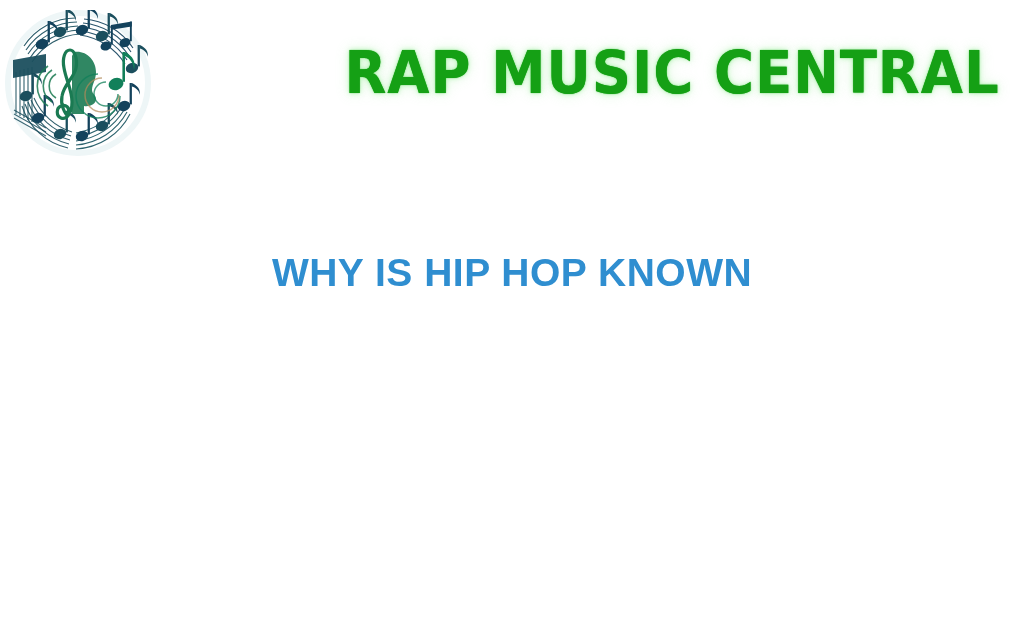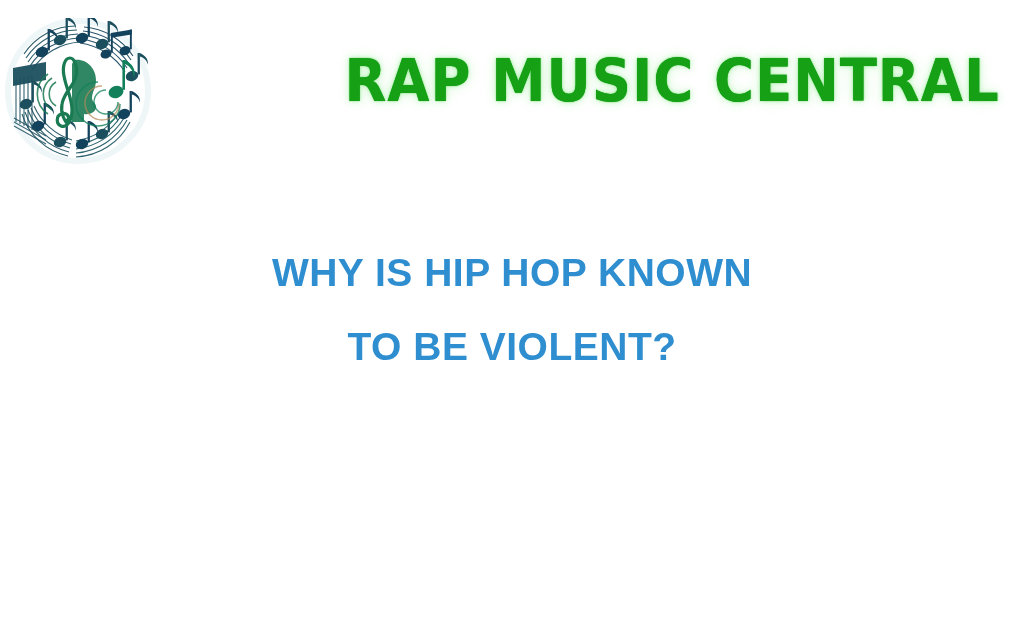--- a/index.html
+++ b/index.html
@@ -19,21 +19,21 @@
     position: relative;
     width: 1024px;
     height: 640px;
     background: #ffffff;
   }
 
   
   .header {
     position: absolute;
     left: 0;
-    top: 16px;
+    top: 8px;
     width: 868px;
     height: 150px;
   }
 
   .brand-logo {
     position: absolute;
     left: 2px;
     top: 2px;
     width: 152px;
     height: 146px;
@@ -232,18 +232,17 @@
           <path d="M123,42 C131,46 134,52 132,60 C131.4,53 128,48 123,46 Z" fill="currentColor"></path>
         </g>
       </svg>
     </div>
 
     <div class="brand-title">RAP MUSIC CENTRAL</div>
   </div>
 
   <div class="headline-block">
     <span class="headline-line">WHY IS HIP HOP KNOWN</span>
-    <span class="headline-line">TO BE VIOLENT?</span>
   </div>
 
   <div class="spacer-area"></div>
 
 </div>
 
 </body></html>

